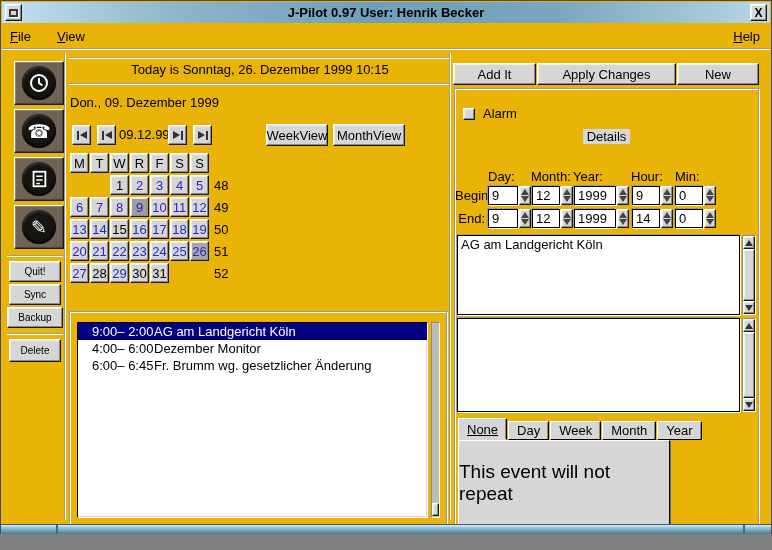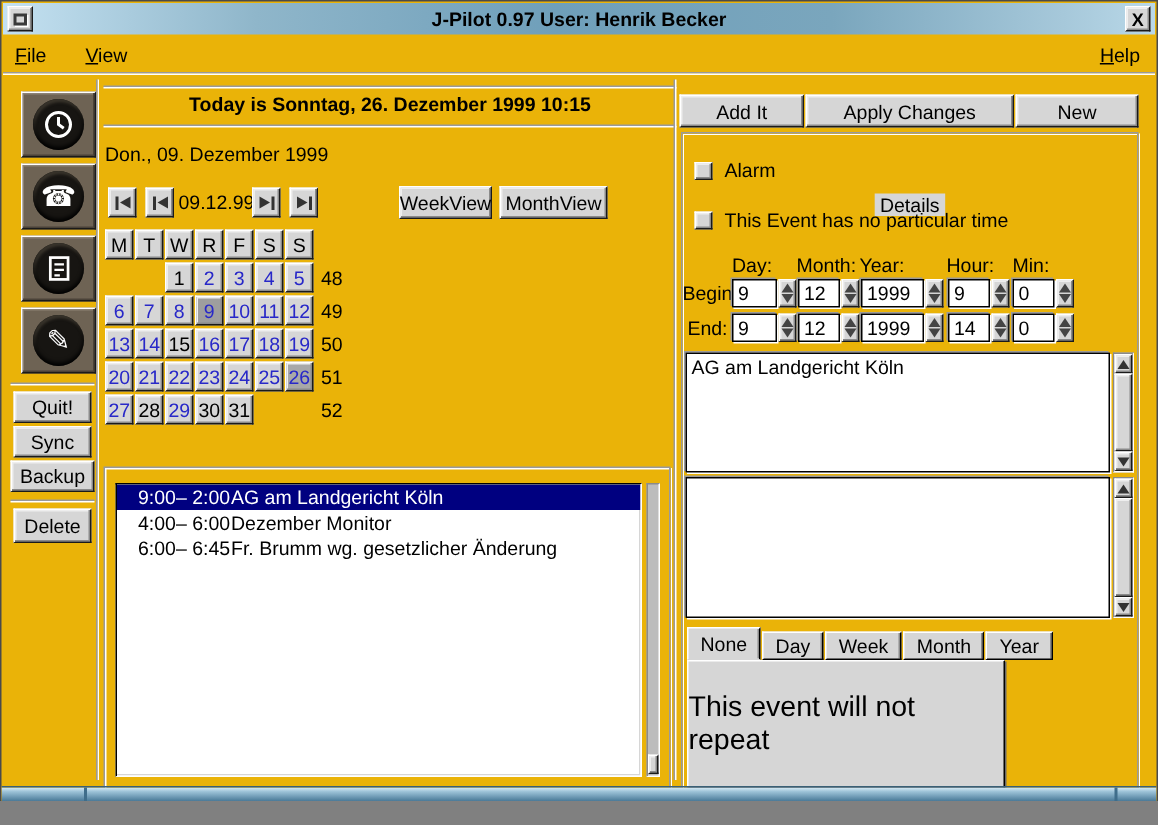--- a/index.html
+++ b/index.html
@@ -58,26 +58,26 @@
   .menu-item.right { position:absolute; right:10px; }
   
   .icon-btn { position:absolute; left:13px; width:50px; height:44px;
     display:flex; align-items:center; justify-content:center; background:#6e6354;
     border:1px solid; border-color:#ffffff #1a1a1a #1a1a1a #ffffff;
     box-shadow: inset -1px -1px 0 #4a4238, inset 1px 1px 0 #8d8375; }
   .icon-circle { width:34px; height:34px; border-radius:50%; background:#171512;
     box-shadow: inset 0 -2px 3px #000, inset 1px 2px 2px #3c372e;
     display:flex; align-items:center; justify-content:center; color:#fff; }
   .icon-char { color:#fff; font-size:19px; line-height:1; }
-  .side-btn { position:absolute; left:8px; width:52px; height:21px; font-size:13px;
+  .side-btn { position:absolute; left:8px; width:52px; height:21px; font-size:10px;
     display:flex; align-items:center; justify-content:center; cursor:default; }
   .sidebar-sep { position:absolute; left:6px; width:56px; }
   
   .main { position:absolute; left:66px; top:52px; width:386px; height:484px; }
-  .today-line { position:absolute; top:9px; left:0; right:0; text-align:center; font-size:13px;font-weight:bold; }
+  .today-line { position:absolute; top:9px; left:0; right:0; text-align:center; font-size:13px; }
   .date-heading { position:absolute; top:42px; left:3px; font-size:13px; }
   .nav-btn { position:absolute; top:72px; height:20px; display:flex; align-items:center; justify-content:center; gap:1px; cursor:default; }
   .tri-l { width:0; height:0; border-top:4px solid transparent; border-bottom:4px solid transparent; border-right:7px solid #333; }
   .tri-r { width:0; height:0; border-top:4px solid transparent; border-bottom:4px solid transparent; border-left:7px solid #333; }
   .nav-bar { width:2px; height:9px; background:#333; }
   .nav-date { position:absolute; top:74px; left:52px; width:48px; font-size:13px; }
   .view-btn { position:absolute; top:71px; height:22px; display:flex; align-items:center; justify-content:center; font-size:13px; cursor:default;margin-left:48px; }
   
   .cal-grid { position:absolute; left:3px; top:100px; display:grid;
     grid-template-columns:repeat(7,19px) 26px; grid-auto-rows:20px; gap:2px 1px; }
@@ -120,21 +120,21 @@
     display:flex; flex-direction:column; }
   .sb-btn { height:13px; flex:none; display:flex; align-items:center; justify-content:center; cursor:default; }
   .sb-up { width:0; height:0; border-left:4px solid transparent; border-right:4px solid transparent; border-bottom:6px solid #333; }
   .sb-dn { width:0; height:0; border-left:4px solid transparent; border-right:4px solid transparent; border-top:6px solid #333; }
   .sb-thumb { flex:1; margin:0; cursor:default; }
   
   .tabs { position:absolute; left:3px; top:329px; display:flex; align-items:flex-end; height:22px; }
   .tab { height:19px; padding:0 8px; margin-right:1px; background:#d6d6d6;
     border:1px solid; border-color:#fff #000 #000 #fff; box-shadow:inset -1px 0 0 #8a8a8a;
     display:flex; align-items:center; font-size:13px; cursor:default; position:relative; }
-  .tab.active { height:22px; border-bottom-color:#d6d6d6; box-shadow:inset -1px 0 0 #8a8a8a; z-index:2; }
+  .tab.active { height:22px; border-bottom-color:#d6d6d6; box-shadow:inset -1px 0 0 #8a8a8a; z-index:2;text-decoration:underline; }
   .repeat-page { position:absolute; left:3px; top:351px; width:212px; height:85px;
     background:#d6d6d6; border:1px solid; border-color:#fff #000 #000 #fff;
     box-shadow:1px 1px 0 #6a6a6a; display:flex; align-items:center; justify-content:center; }
   .repeat-text { font-size:19px; }
   
   .bottombar { position:absolute; left:0; right:0; bottom:0; height:10px;
     background:linear-gradient(180deg,#d8ecf6 0%,#9dc3d8 30%,#7fa9c2 55%,#4a7a98 100%);
     border-top:1px solid #3a6076; }
   .bb-notch { position:absolute; top:0; bottom:0; width:2px; background:#3f6d8a; }
   .panel-vsep { position:absolute; top:52px; bottom:14px; }
@@ -303,24 +303,20 @@
   <div class="top-btn bevel-out" style="left:536px;width:139px;">Apply Changes</div>
   <div class="top-btn bevel-out" style="left:676px;width:82px;">New</div>
 
   <div class="frame details-frame">
     <span class="frame-title">Details</span>
 
     <div class="chk-row" style="left:8px;top:17px;">
       <span class="chk bevel-out"></span>
       <span>Alarm</span>
     </div>
-    <div class="chk-row" style="left:8px;top:50px;">
-      <span class="chk bevel-out"></span>
-      <span>This Event has no particular time</span>
-    </div>
 
     <span class="col-label" style="left:33px;">Day:</span>
     <span class="col-label" style="left:76px;">Month:</span>
     <span class="col-label" style="left:118px;">Year:</span>
     <span class="col-label" style="left:176px;">Hour:</span>
     <span class="col-label" style="left:220px;">Min:</span>
 
     <span class="row-label" style="left:0;top:99px;">Begin:</span>
     <input class="entry spin-entry" style="left: 33px; top: 97px; width: 30px;" value="9">
     <div class="spin bevel-out" style="left:64px;top:97px;">

